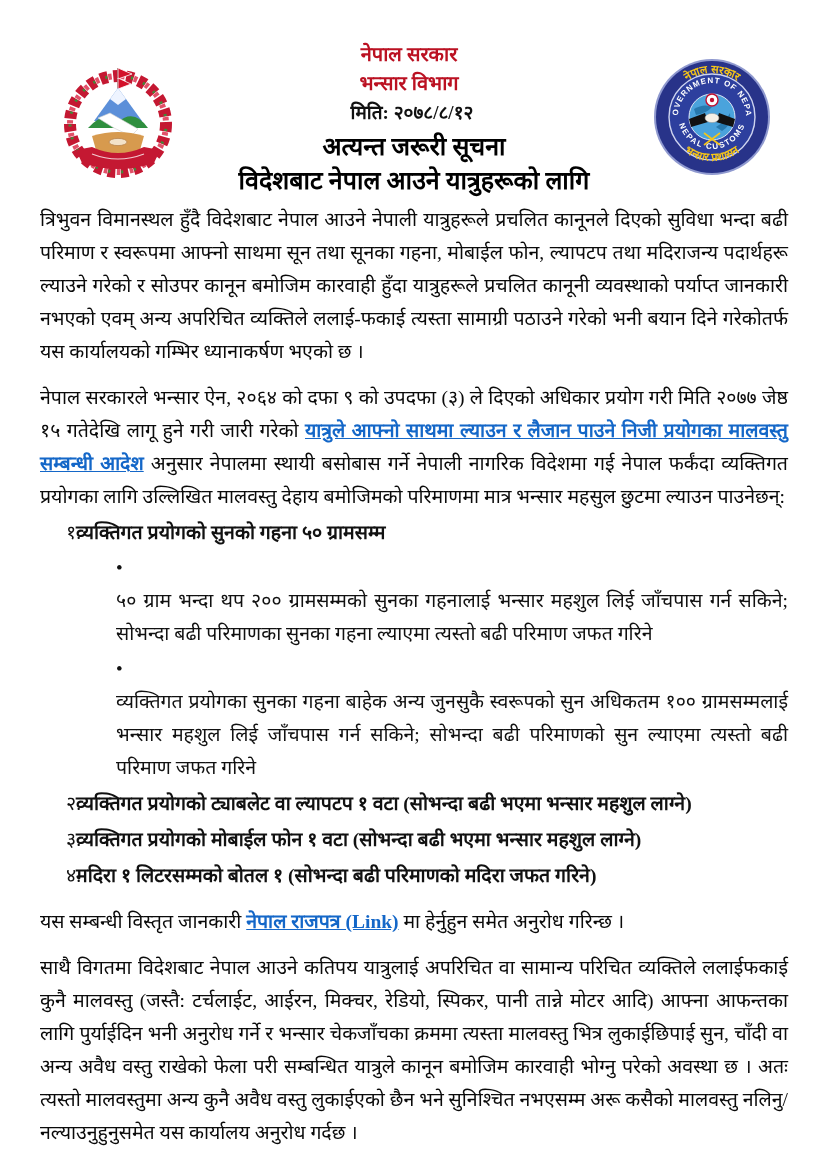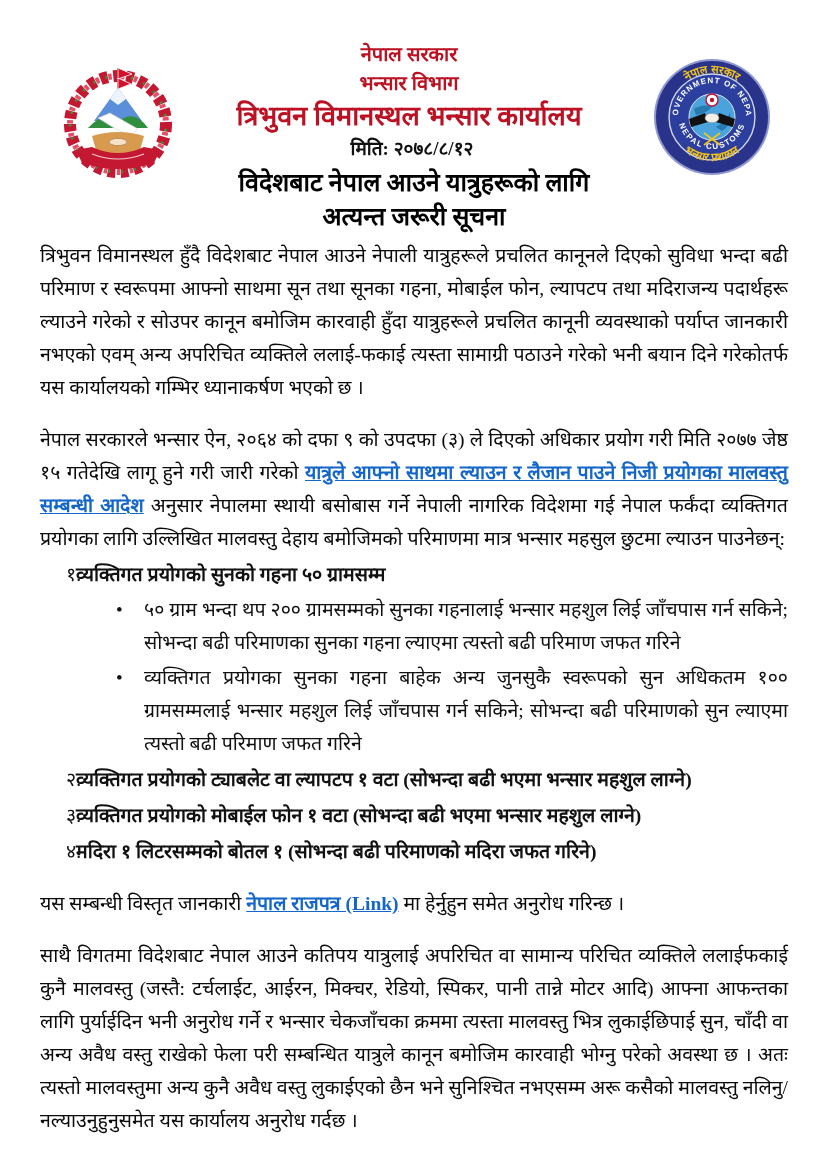--- a/index.html
+++ b/index.html
@@ -31,33 +31,33 @@
 
     
     .doc-title {
       text-align: center; font-weight: bold; font-size: 25px;
       line-height: 34px; margin-top: 4px; color: #000;
     }
 
     
     .para {
       font-size: 19.5px; line-height: 33px; text-align: justify;
-      margin-top: 19px; color: #0a0a0a;
+      margin-top: 13px; color: #0a0a0a;
     }
     .para.first { margin-top: 5px; }
     a.doc-link {
       color: #1467c8; font-weight: bold; text-decoration: underline;
       cursor: pointer;
     }
 
     .list-block { margin-top: 2px; }
     .num-item { display: flex; font-size: 19.5px; line-height: 33px; margin-top: 3px; }
     .num-marker { flex: none; width: 36px; padding-left: 26px; }
     .num-text { flex: 1; text-align: justify; font-weight: bold; }
-    .bullet-item { display: flex; font-size: 19.5px; line-height: 33px; padding-left: 76px; margin-top: 2px; }
+    .bullet-item { display: flex; font-size: 19.5px; line-height: 33px; padding-left: 76px; margin-top: 2px; flex-direction: column; }
     .bullet-dot { flex: none; width: 28px; }
     .bullet-dot::before { content: "•"; font-size: 19px; }
     .bullet-text { flex: 1; text-align: justify; }
   </style>
 </head>
 <body>
 
 <div class="page">
 
   <div class="header">
@@ -126,30 +126,29 @@
         <circle cx="60" cy="45" r="6" fill="#ffffff" stroke="#c01030" stroke-width="1.4"></circle>
         <circle cx="60" cy="45" r="2.2" fill="#c01030"></circle>
 
         <line x1="52" y1="90" x2="68" y2="78" stroke="#f5c518" stroke-width="1.6"></line>
         <line x1="68" y1="90" x2="52" y2="78" stroke="#f5c518" stroke-width="1.6"></line>
       </svg>
     </div>
 
     <div class="h-line">नेपाल सरकार</div>
     <div class="h-line">भन्सार विभाग</div>
-    <div class="h-office">त्रिभुवन विमानस्थल भन्सार कार्यालय</div>
   </div>
 
   <div class="content">
 
     <div class="date-line">मिति: २०७८/८/१२</div>
 
     <div class="doc-title">
+      <div>अत्यन्त जरूरी सूचना</div>
       <div>विदेशबाट नेपाल आउने यात्रुहरूको लागि</div>
-      <div>अत्यन्त जरूरी सूचना</div>
     </div>
 
     <p class="para first">त्रिभुवन विमानस्थल हुँदै विदेशबाट नेपाल आउने नेपाली यात्रुहरूले प्रचलित कानूनले दिएको सुविधा भन्दा बढी परिमाण र स्वरूपमा आफ्नो साथमा सून तथा सूनका गहना, मोबाईल फोन, ल्यापटप तथा मदिराजन्य पदार्थहरू ल्याउने गरेको र सोउपर कानून बमोजिम कारवाही हुँदा यात्रुहरूले प्रचलित कानूनी व्यवस्थाको पर्याप्त जानकारी नभएको एवम् अन्य अपरिचित व्यक्तिले ललाई-फकाई त्यस्ता सामाग्री पठाउने गरेको भनी बयान दिने गरेकोतर्फ यस कार्यालयको गम्भिर ध्यानाकर्षण भएको छ ।</p>
 
     <p class="para"><span>नेपाल सरकारले भन्सार ऐन, २०६४ को दफा ९ को उपदफा (३) ले दिएको अधिकार प्रयोग गरी मिति २०७७ जेष्ठ १५ गतेदेखि लागू हुने गरी जारी गरेको </span><a class="doc-link">यात्रुले आफ्नो साथमा ल्याउन र लैजान पाउने निजी प्रयोगका मालवस्तु सम्बन्धी आदेश</a><span> अनुसार नेपालमा स्थायी बसोबास गर्ने नेपाली नागरिक विदेशमा गई नेपाल फर्कंदा व्यक्तिगत प्रयोगका लागि उल्लिखित मालवस्तु देहाय बमोजिमको परिमाणमा मात्र भन्सार महसुल छुटमा ल्याउन पाउनेछन्:</span></p>
 
     <div class="list-block">
 
       <div class="num-item">
         <span class="num-marker">१.</span>

